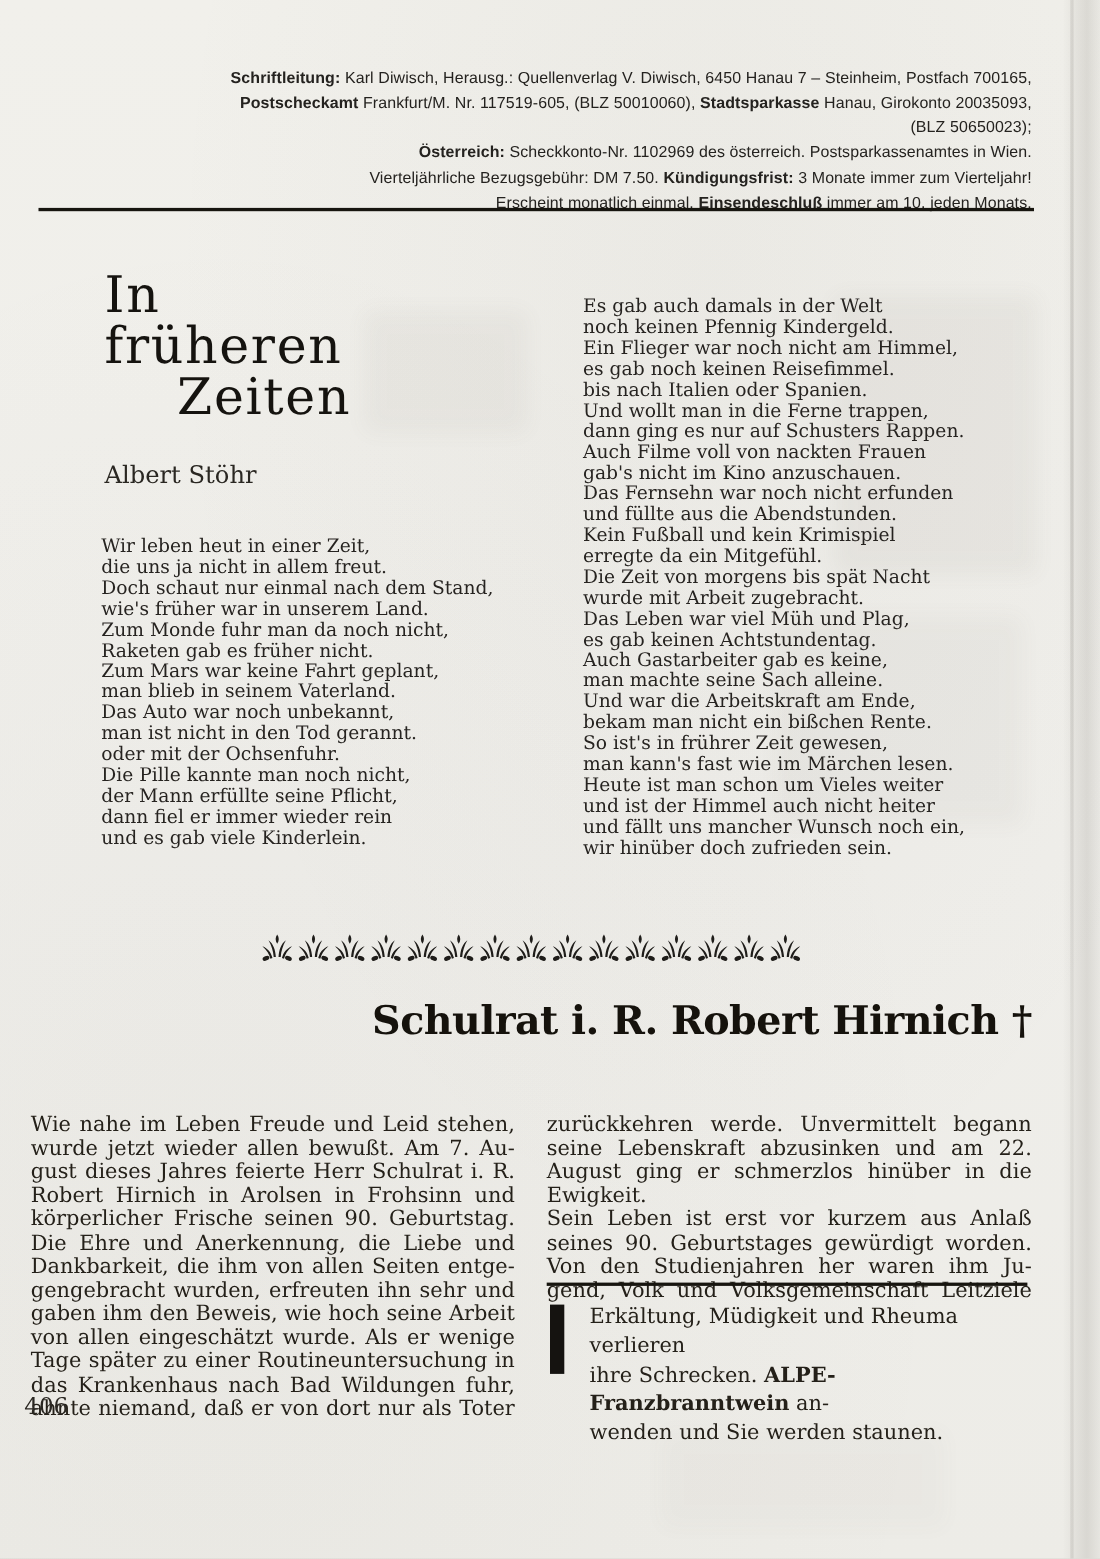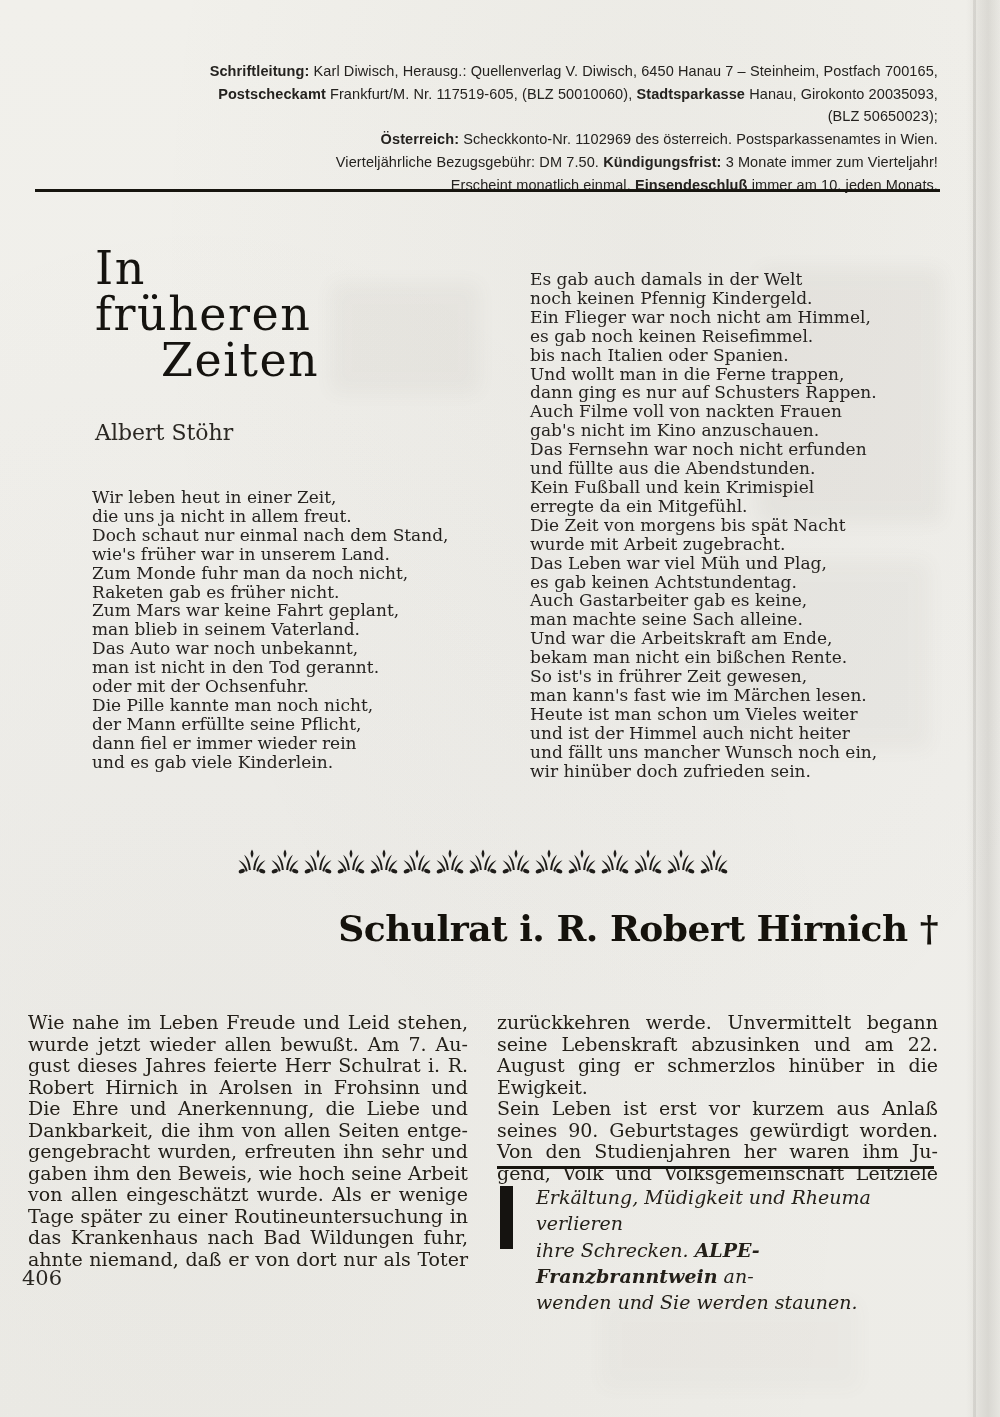--- a/index.html
+++ b/index.html
@@ -62,21 +62,21 @@
   }
   .obit-col{position:absolute;top:984px;font-size:19px;line-height:21.5px;color:#242019;margin-top:28px;}
   .obit-left{left:28px;width:440px;}
   .obit-right{left:497px;width:441px;}
   .obit-col .line{text-align:justify;text-align-last:justify;}
   .obit-col .line.no-just{text-align-last:left;}
 
   
   .ad-rule{position:absolute;left:497px;top:1166px;width:437px;height:3px;background:#17150f;}
   .ad-bar{position:absolute;left:500px;top:1186px;width:13px;height:63px;background:#151310;}
-  .ad-text{position:absolute;left:536px;top:1184px;width:400px;font-size:19px;line-height:26.3px;color:#242019;font-style:italic;}
+  .ad-text{position:absolute;left:536px;top:1184px;width:400px;font-size:19px;line-height:26.3px;color:#242019;}
   .ad-text b{font-weight:bold;}
 
   .page-number{position:absolute;left:22px;top:1266px;font-size:21px;color:#2a2722;}
 
   
   .crease{position:absolute;right:24px;top:0;width:3px;height:100%;
     background:linear-gradient(180deg,rgba(60,55,48,0.10),rgba(60,55,48,0.16) 30%,rgba(60,55,48,0.05) 70%,rgba(60,55,48,0.10));}
   .edge-shadow{position:absolute;right:0;top:0;width:34px;height:100%;
     background:linear-gradient(90deg,rgba(70,64,55,0) 0%,rgba(70,64,55,0.12) 65%,rgba(70,64,55,0.04) 100%);}
 </style>
@@ -382,20 +382,21 @@
       </svg>
     </div>
 
   <div class="obit-heading">Schulrat i. R. Robert Hirnich †</div>
 
   <div class="obit-col obit-left">
       <div class="line">Wie nahe im Leben Freude und Leid stehen,</div>
       <div class="line">wurde jetzt wieder allen bewußt. Am 7. Au-</div>
       <div class="line">gust dieses Jahres feierte Herr Schulrat i. R.</div>
       <div class="line">Robert Hirnich in Arolsen in Frohsinn und</div>
+      <div class="line">körperlicher Frische seinen 90. Geburtstag.</div>
       <div class="line">Die Ehre und Anerkennung, die Liebe und</div>
       <div class="line">Dankbarkeit, die ihm von allen Seiten entge-</div>
       <div class="line">gengebracht wurden, erfreuten ihn sehr und</div>
       <div class="line">gaben ihm den Beweis, wie hoch seine Arbeit</div>
       <div class="line">von allen eingeschätzt wurde. Als er wenige</div>
       <div class="line">Tage später zu einer Routineuntersuchung in</div>
       <div class="line">das Krankenhaus nach Bad Wildungen fuhr,</div>
       <div class="line">ahnte niemand, daß er von dort nur als Toter</div>
     </div>
   <div class="obit-col obit-right">

